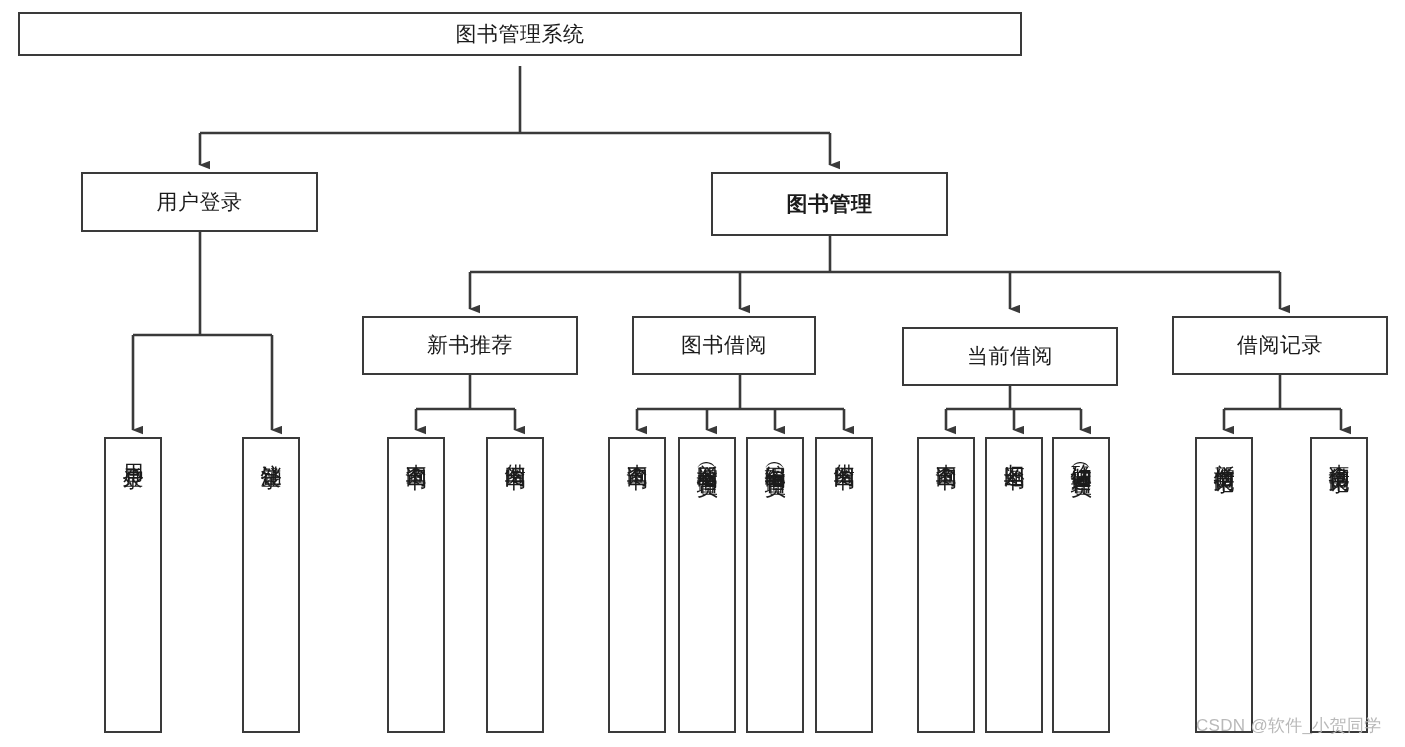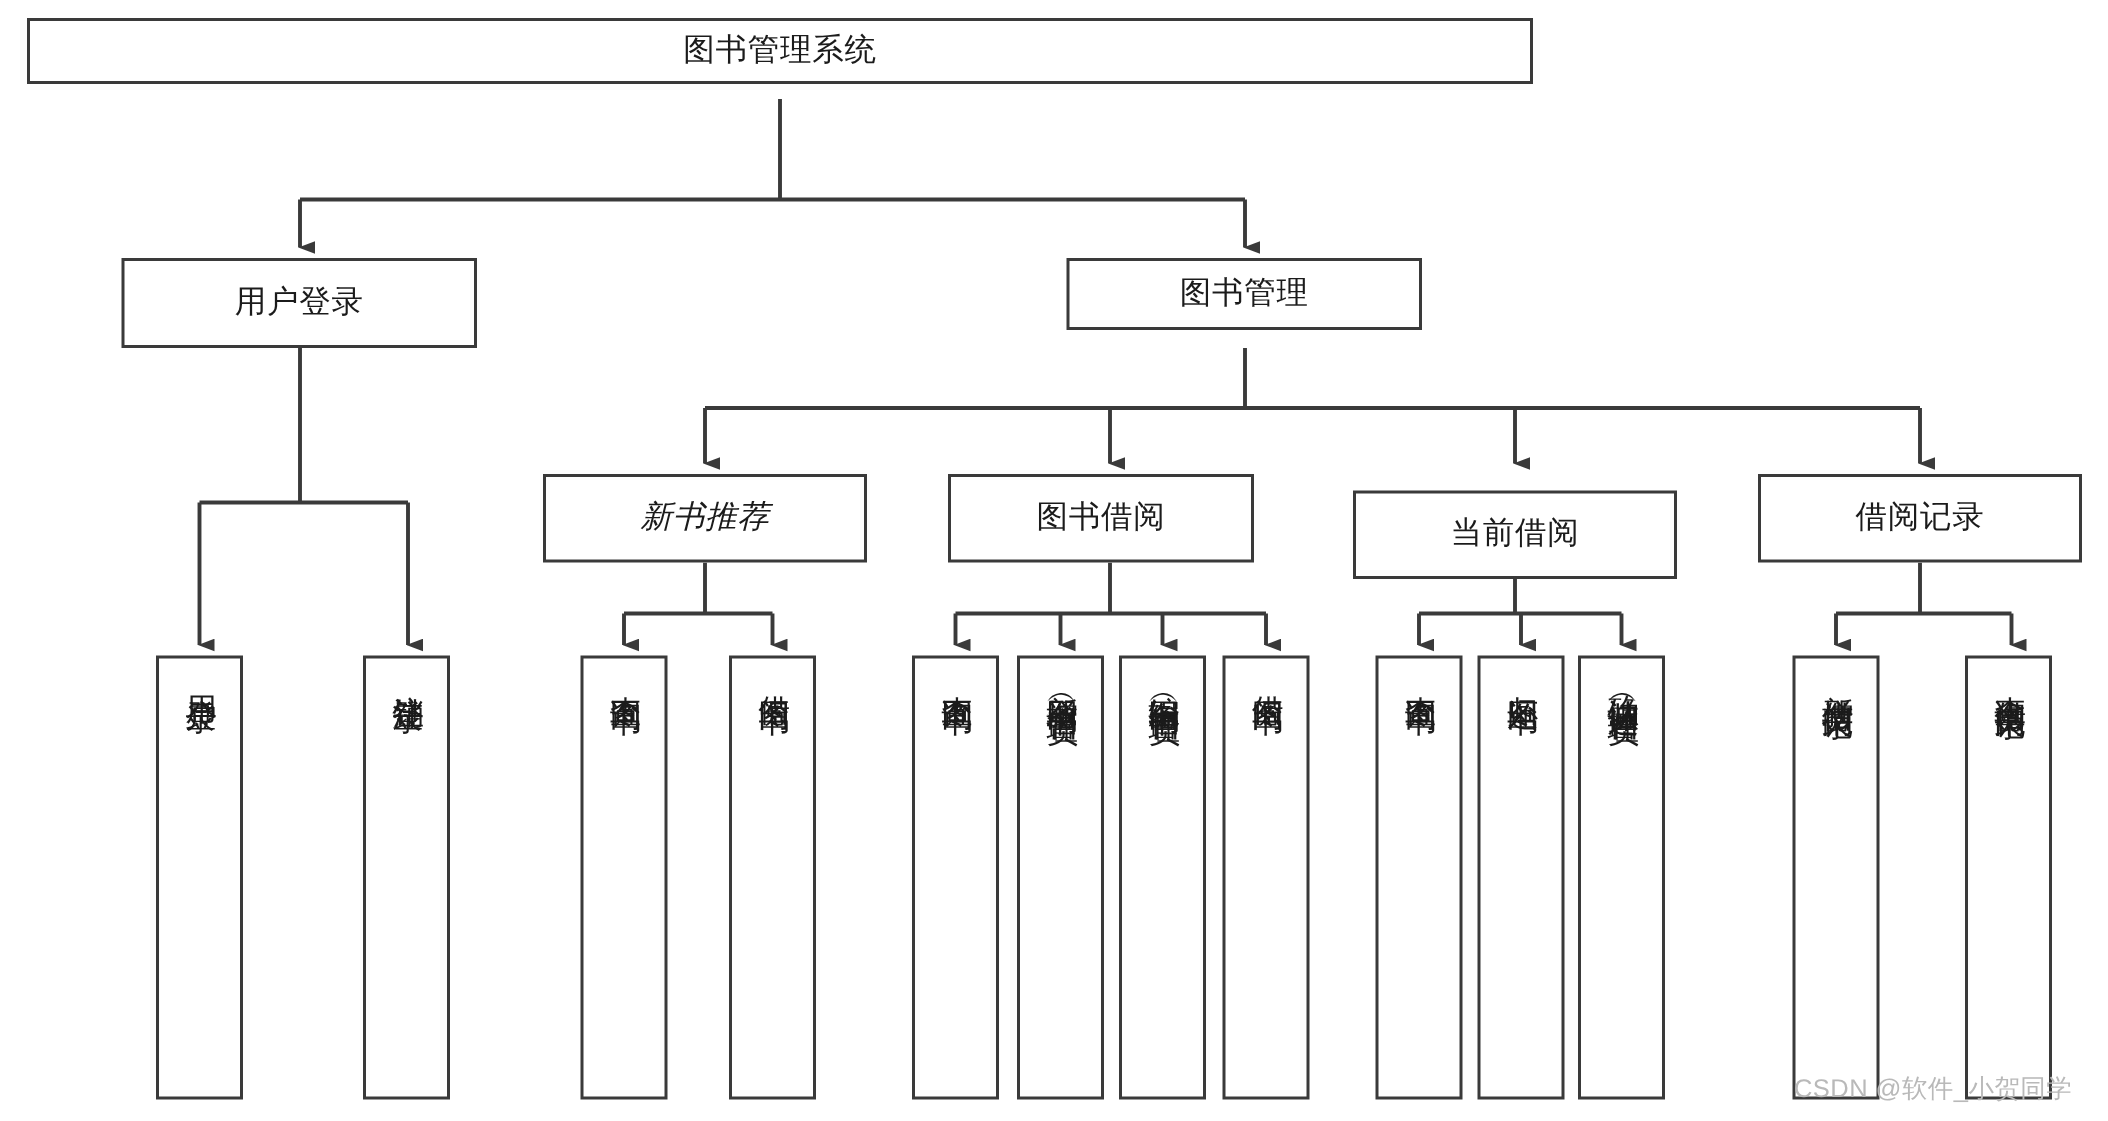--- a/index.html
+++ b/index.html
@@ -130,28 +130,28 @@
     </g>
   </svg>
 
   <div class="node-box horizontal" id="node-root" style="left: 18px; top: 12px; width: 1004px; height: 44px;">
     <span class="node-label">图书管理系统</span>
   </div>
 
   <div class="node-box horizontal" id="node-l1-0" style="left: 81px; top: 172px; width: 237px; height: 60px;">
     <span class="node-label">用户登录</span>
   </div>
-  <div class="node-box horizontal" id="node-l1-1" style="left: 711px; top: 172px; width: 237px; height: 48px;">
+  <div class="node-box horizontal" id="node-l1-1" style="left: 711px; top: 172px; width: 237px; height: 64px; font-weight: bold;">
     <span class="node-label">图书管理</span>
   </div>
 
-  <div class="node-box horizontal" id="node-l2-0" style="left: 362px; top: 316px; width: 216px; height: 59px; font-style: italic;">
+  <div class="node-box horizontal" id="node-l2-0" style="left: 362px; top: 316px; width: 216px; height: 59px;">
     <span class="node-label">新书推荐</span>
   </div>
-  <div class="node-box horizontal" id="node-l2-1" style="left: 632px; top: 316px; width: 204px; height: 59px;">
+  <div class="node-box horizontal" id="node-l2-1" style="left: 632px; top: 316px; width: 184px; height: 59px;">
     <span class="node-label">图书借阅</span>
   </div>
   <div class="node-box horizontal" id="node-l2-2" style="left: 902px; top: 316px; width: 216px; height: 59px; margin-top: 11px;">
     <span class="node-label">当前借阅</span>
   </div>
   <div class="node-box horizontal" id="node-l2-3" style="left: 1172px; top: 316px; width: 216px; height: 59px;">
     <span class="node-label">借阅记录</span>
   </div>
 
   <div class="node-box vertical" id="node-leaf-0" style="left: 104px; top: 437px; width: 58px; height: 296px;">

